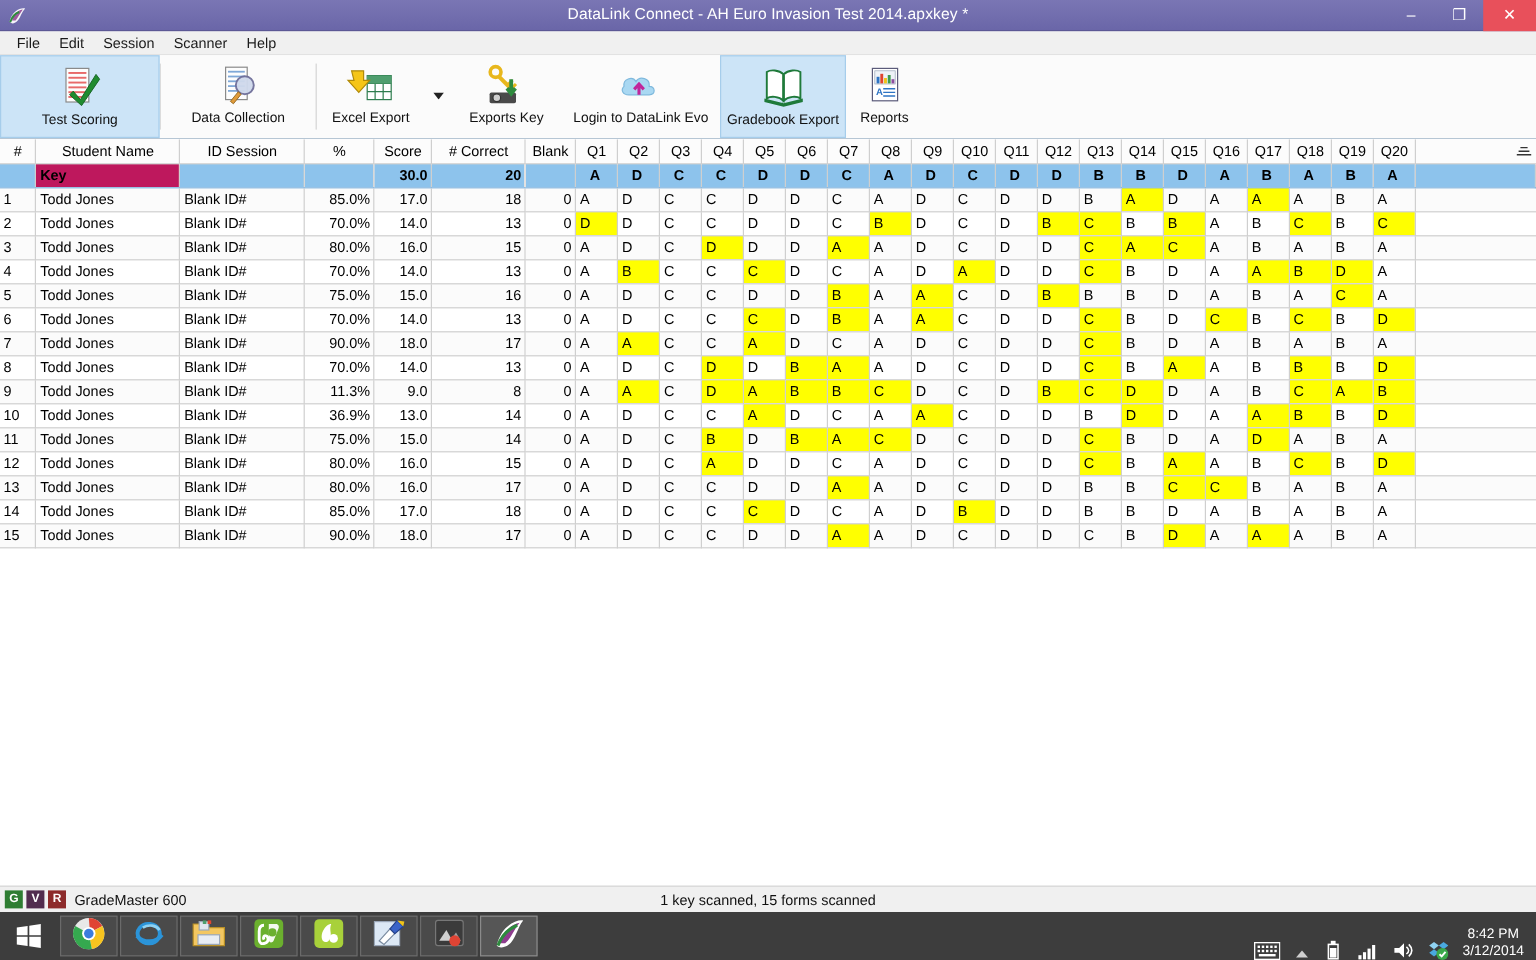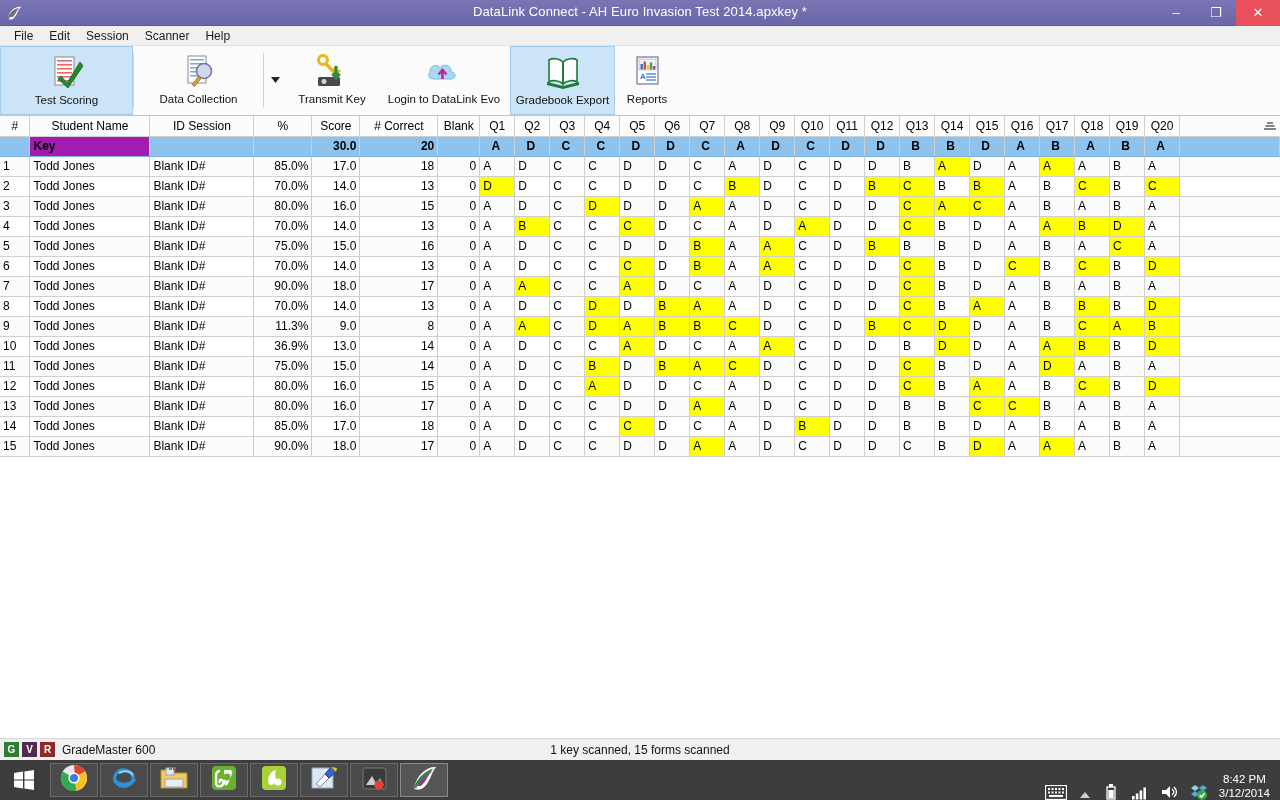--- a/index.html
+++ b/index.html
@@ -200,41 +200,57 @@
           </g>
           <circle cx="25" cy="18" r="7.5" fill="#cfd9ec" stroke="#6f6f9a" stroke-width="1.6" opacity="0.95"></circle>
           <path d="M19.5 23.5 L13 31.5 L15.5 33.5 L22 25.5 Z" fill="#e09b3a" stroke="#8a5e18" stroke-width="0.7"></path>
         </svg>
       </span>
       <span class="tb-label">Data Collection</span>
     </div>
 
     <div class="tb-sep"></div>
 
+    <div class="tb-btn" id="tb-excelexport">
+      <span class="tb-icon">
+        <svg width="44" height="38" viewBox="0 0 44 38">
+          <rect x="19" y="10" width="20" height="20" fill="#ffffff" stroke="#2f7d4f"></rect>
+          <g stroke="#2f7d4f" stroke-width="1">
+            <line x1="19" y1="16.6" x2="39" y2="16.6"></line>
+              <line x1="19" y1="23.3" x2="39" y2="23.3"></line>
+            <line x1="25.6" y1="10" x2="25.6" y2="30"></line>
+              <line x1="32.3" y1="10" x2="32.3" y2="30"></line>
+          </g>
+          <rect x="19" y="10" width="20" height="6.6" fill="#4f9e6e"></rect>
+          <path d="M6 6 L16 6 L16 14 L21 14 L12 24 L3 14 L8 14 Z" fill="#f5c518" stroke="#b08a0a" stroke-width="1"></path>
+        </svg>
+      </span>
+      <span class="tb-label">Excel Export</span>
+    </div>
 
     <div id="tb-dropdown">
       <span>
         <svg width="9" height="6" viewBox="0 0 9 6">
             <path d="M0 0 L9 0 L4.5 6 Z" fill="#222"></path>
           </svg>
       </span>
     </div>
 
     <div class="tb-btn" id="tb-transmitkey">
       <span class="tb-icon">
         <svg width="42" height="38" viewBox="0 0 42 38">
           <circle cx="12" cy="7" r="4.5" fill="none" stroke="#e8b71c" stroke-width="3"></circle>
           <path d="M14 10 L26 22" stroke="#e8b71c" stroke-width="3.4"></path>
           <path d="M22 18 L26 14 M25 21 L29 17" stroke="#e8b71c" stroke-width="2.6"></path>
           <rect x="7" y="24" width="22" height="9" rx="1.5" fill="#4a4a4a"></rect>
           <circle cx="13" cy="28.5" r="3.2" fill="#cfcfcf" stroke="#333"></circle>
           <path d="M25 13 L25 24 M21.5 20.5 L25 25 L28.5 20.5" stroke="#2e8b3e" stroke-width="3.2" fill="none"></path>
         </svg>
       </span>
-      <span class="tb-label">Transmit Key</span>
+      <span class="tb-label">Exports Key</span>
     </div>
 
     <div class="tb-btn" id="tb-loginevo">
       <span class="tb-icon">
         <svg width="44" height="38" viewBox="0 0 44 38">
           <path d="M12 26 C7 26 5 22 8 19 C7 13 15 10 18 15 C21 10 30 12 29 19 C34 19 35 26 29 26 Z" fill="#a9d8f2" stroke="#7fb9dd"></path>
           <path d="M20.5 26 L20.5 18 M16.5 21.5 L20.5 17 L24.5 21.5" stroke="#c0269b" stroke-width="2.6" fill="none"></path>
         </svg>
       </span>
       <span class="tb-label">Login to DataLink Evo</span>
@@ -307,21 +323,21 @@
             <th style="width: 35px;">Q17</th>
             <th style="width: 35px;">Q18</th>
             <th style="width: 35px;">Q19</th>
             <th style="width: 35px;">Q20</th>
             <th id="hdr-spacer-cell" style="width: 100px;"></th>
           </tr>
         </thead>
       <tbody id="table-body">
           <tr class="key-row">
             <td class="lft" style="background: rgb(141, 195, 236);"></td>
-            <td class="lft" style="background: #a21caf;">Key</td>
+            <td class="lft" style="background: #be185d;">Key</td>
             <td class="lft" style="background: rgb(141, 195, 236);"></td>
             <td class="num" style="background: rgb(141, 195, 236);"></td>
             <td class="num" style="background: rgb(141, 195, 236);">30.0</td>
             <td class="num" style="background: rgb(141, 195, 236);">20</td>
             <td class="num" style="background: rgb(141, 195, 236);"></td>
             <td class="ans" style="background: rgb(141, 195, 236);">A</td>
             <td class="ans" style="background: rgb(141, 195, 236);">D</td>
             <td class="ans" style="background: rgb(141, 195, 236);">C</td>
             <td class="ans" style="background: rgb(141, 195, 236);">C</td>
             <td class="ans" style="background: rgb(141, 195, 236);">D</td>

